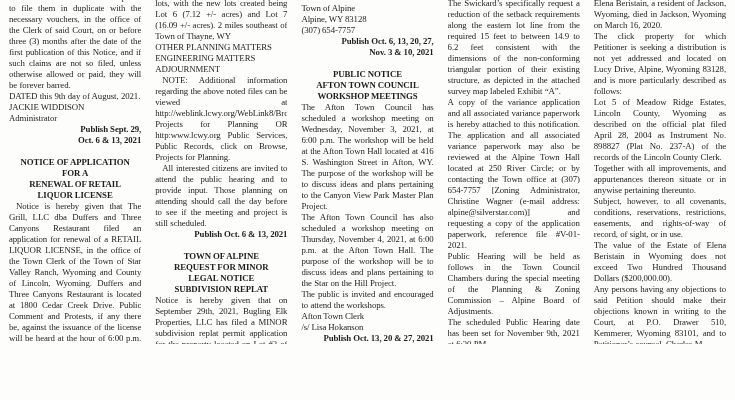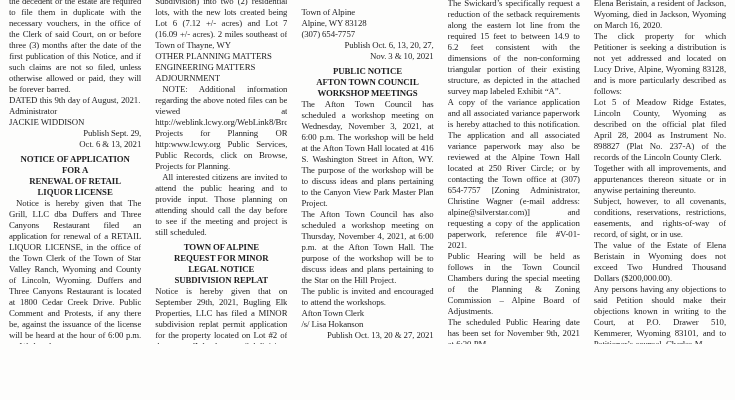--- a/index.html
+++ b/index.html
@@ -30,38 +30,38 @@
   }
   p.body {
     margin: 0;
     text-align: justify;
     word-spacing: 0.3px;
   }
   p.body.indent { text-indent: 7px; }
   .heading {
     font-weight: 700;
     text-align: center;
-    margin-top: 4px;
+    margin-top: 11px;
   }
   .publish {
-    font-weight: 400;
+    font-weight: 700;
     text-align: right;
   }
   .plainlines { text-align: left; }
 </style>
 </head>
 <body>
 
 <div id="page">
     <div class="col">
       <p class="body">the decedent or the estate are required to file them in duplicate with the necessary vouchers, in the office of the Clerk of said Court, on or before three (3) months after the date of the first publication of this Notice, and if such claims are not so filed, unless otherwise allowed or paid, they will be forever barred.</p>
       <p class="body">DATED this 9th day of August, 2021.</p>
       <div class="plainlines">
+        <div>JACKIE WIDDISON</div>
         <div>Administrator</div>
-        <div>JACKIE WIDDISON</div>
       </div>
       <div class="publish">
         <div>Publish Sept. 29,</div>
         <div>Oct. 6 &amp; 13, 2021</div>
       </div>
       <div class="heading">
         <div>NOTICE OF APPLICATION</div>
         <div>FOR A</div>
         <div>RENEWAL OF RETAIL</div>
         <div>LIQUOR LICENSE</div>
@@ -70,20 +70,23 @@
     </div>
     <div class="col">
       <p class="body">(existing Lot 4 of Valley of the Burm Subdivision) into two (2) residential lots, with the new lots created being Lot 6 (7.12 +/- acres) and Lot 7 (16.09 +/- acres). 2 miles southeast of Town of Thayne, WY</p>
       <div class="plainlines">
         <div>OTHER PLANNING MATTERS</div>
         <div>ENGINEERING MATTERS</div>
         <div>ADJOURNMENT</div>
       </div>
       <p class="body indent">NOTE: Additional information regarding the above noted files can be viewed at http://weblink.lcwy.org/WebLink8/Browse.aspx Projects for Planning OR http:www.lcwy.org Public Services, Public Records, click on Browse, Projects for Planning.</p>
       <p class="body indent">All interested citizens are invited to attend the public hearing and to provide input.  Those planning on attending should call the day before to see if the meeting and project is still scheduled.</p>
+      <div class="publish">
+        <div>Publish Oct. 6 &amp; 13, 2021</div>
+      </div>
       <div class="heading">
         <div>TOWN OF ALPINE</div>
         <div>REQUEST FOR MINOR</div>
         <div>LEGAL NOTICE</div>
         <div>SUBDIVISION REPLAT</div>
       </div>
       <p class="body">Notice is hereby given that on September 29th, 2021, Bugling Elk Properties, LLC has filed a MINOR subdivision replat permit application for the property located on Lot #2 of the Zyland Subdivision, encompassing an</p>
     </div>
     <div class="col">
       <div class="plainlines">

